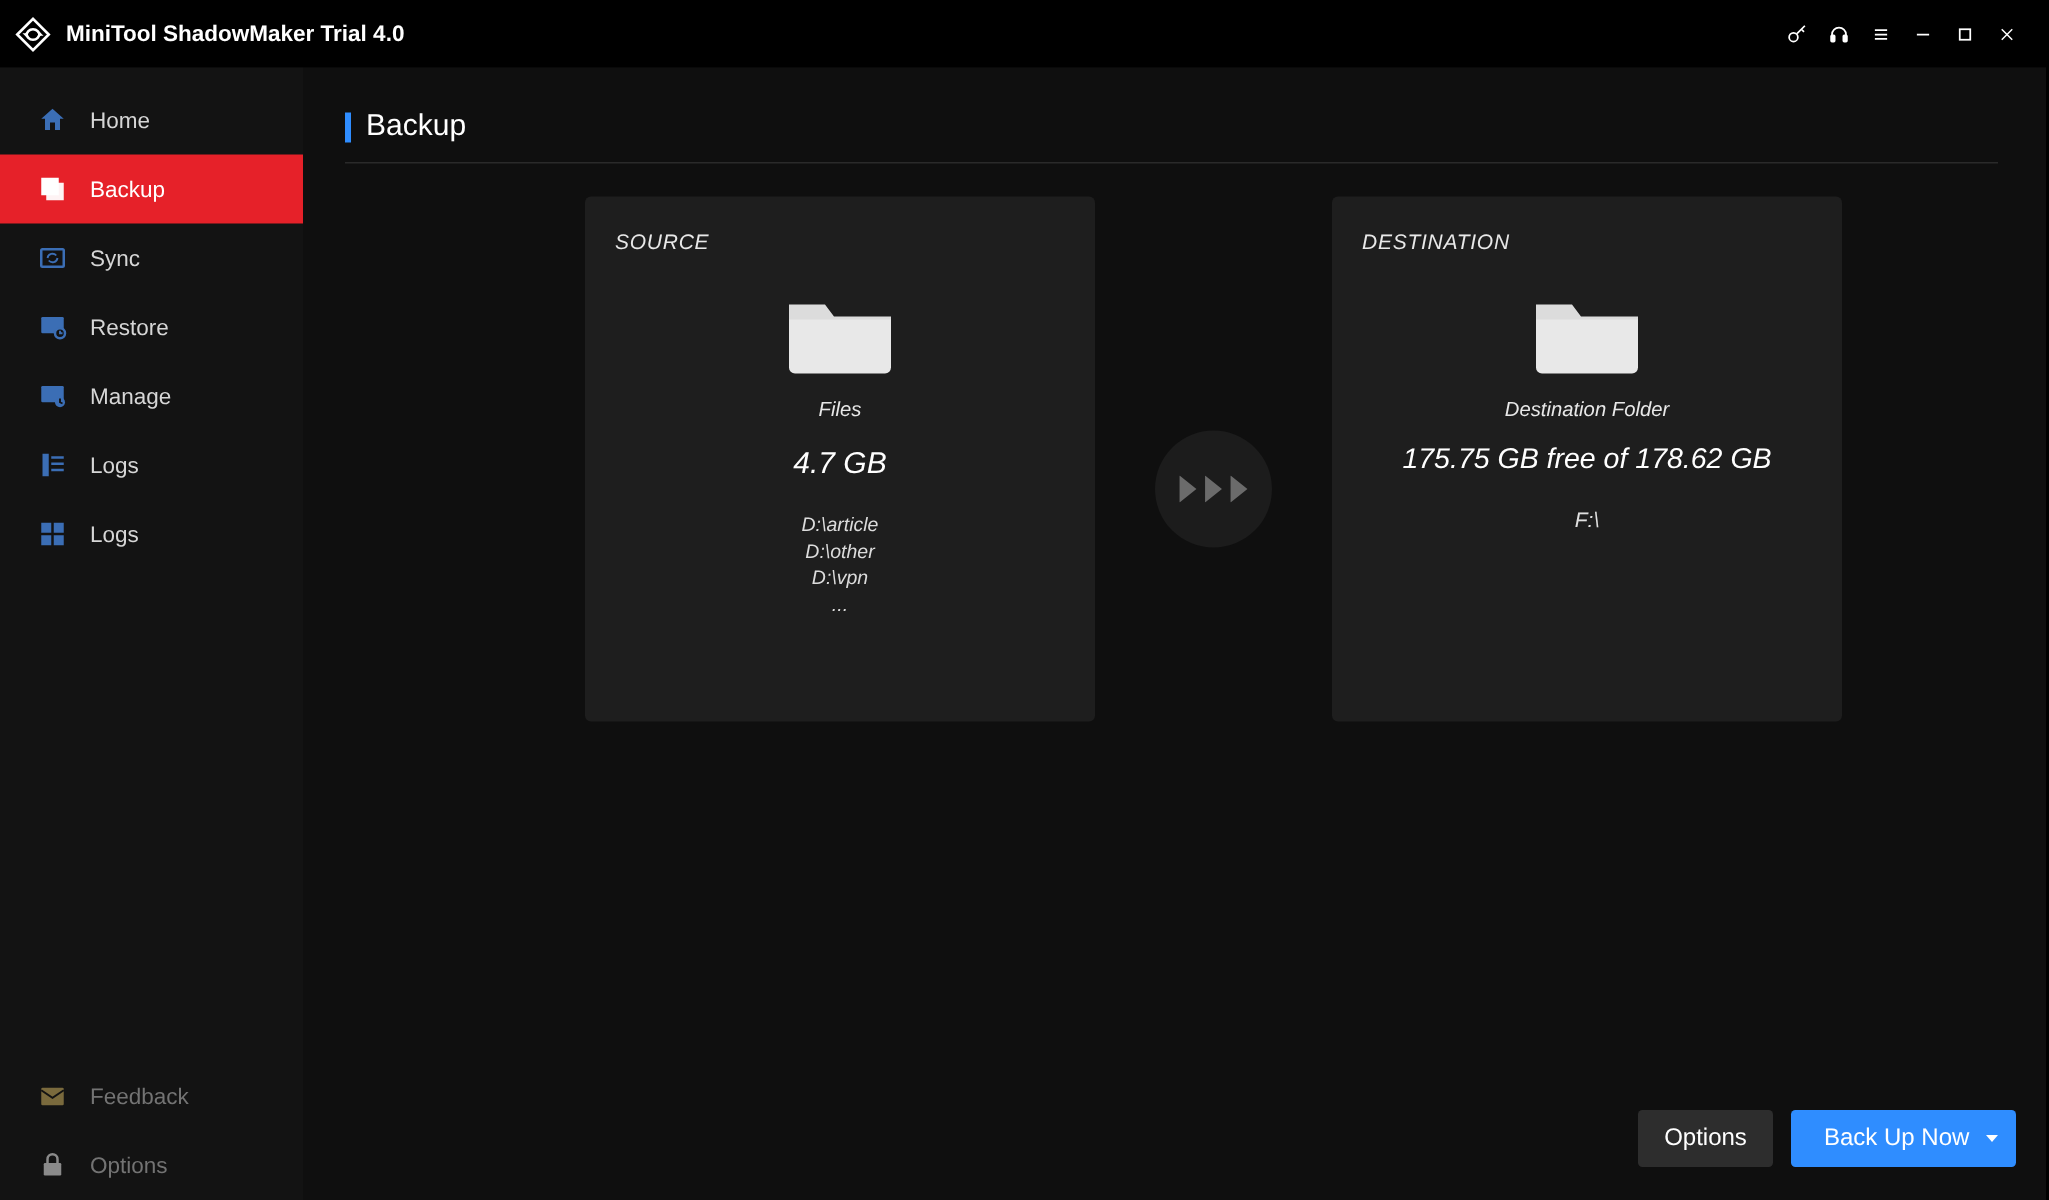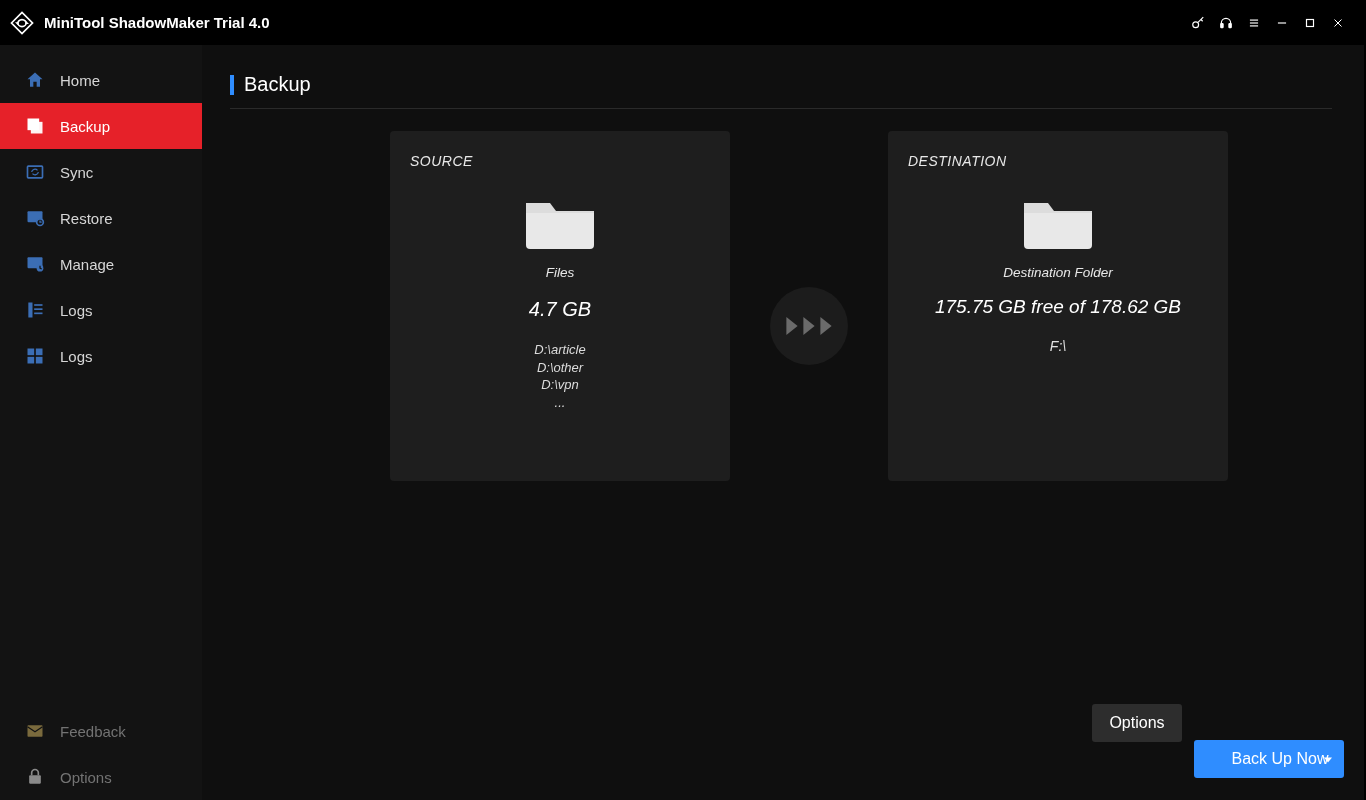--- a/index.html
+++ b/index.html
@@ -44,21 +44,21 @@
 .card .paths { color:#dcdcdc; font-size:13px; margin-top:20px; line-height:1.35; }
 .dst-big { color:#fff; font-size:19px; margin-top:16px; }
 .dst-path { color:#e0e0e0; font-size:14px; margin-top:20px; }
 
 .arrow { width:78px; height:78px; border-radius:50%; background:#1c1c1c; margin:0 40px; align-self:center; display:flex; align-items:center; justify-content:center; gap:3px; color:#6b6b6b; margin-top:40px;}
 .arrow svg { width:14px; height:18px; }
 
 .footer { position:absolute; bottom:22px; right:20px; display:flex; gap:12px; }
 .btn { height:38px; border:none; border-radius:3px; font-size:16px; color:#fff; cursor:pointer; display:flex; align-items:center; justify-content:center; }
 .btn.options { width:90px; background:#2d2d2d; }
-.btn.primary { width:150px; background:#2f8dff; position:relative; justify-content:center; padding-left:22px;margin-top:36px; }
+.btn.primary { width:150px; background:#2f8dff; position:relative; justify-content:flex-start; padding-left:22px; }
 .btn.primary .caret { position:absolute; right:12px; top:50%; transform:translateY(-50%); }
 .btn.primary .caret svg{ width:8px; height:8px; }
 </style>
 </head>
 <body>
 
 <div class="app">
 
   <div class="titlebar">
     <div class="logo">

